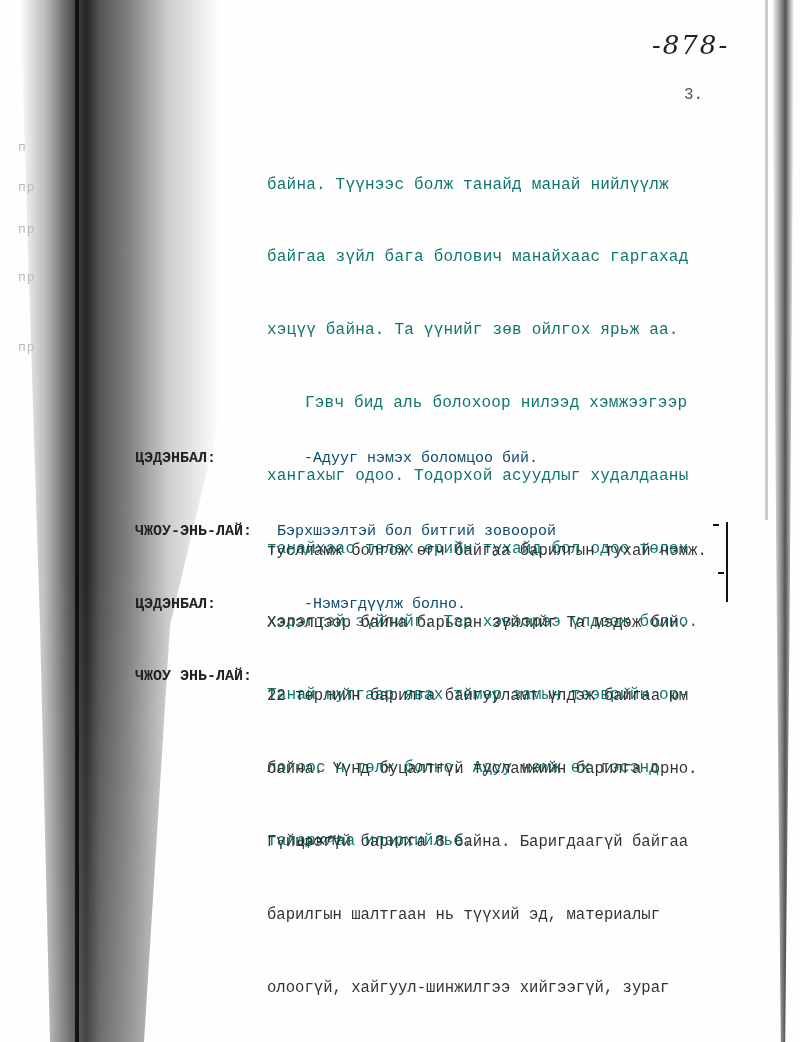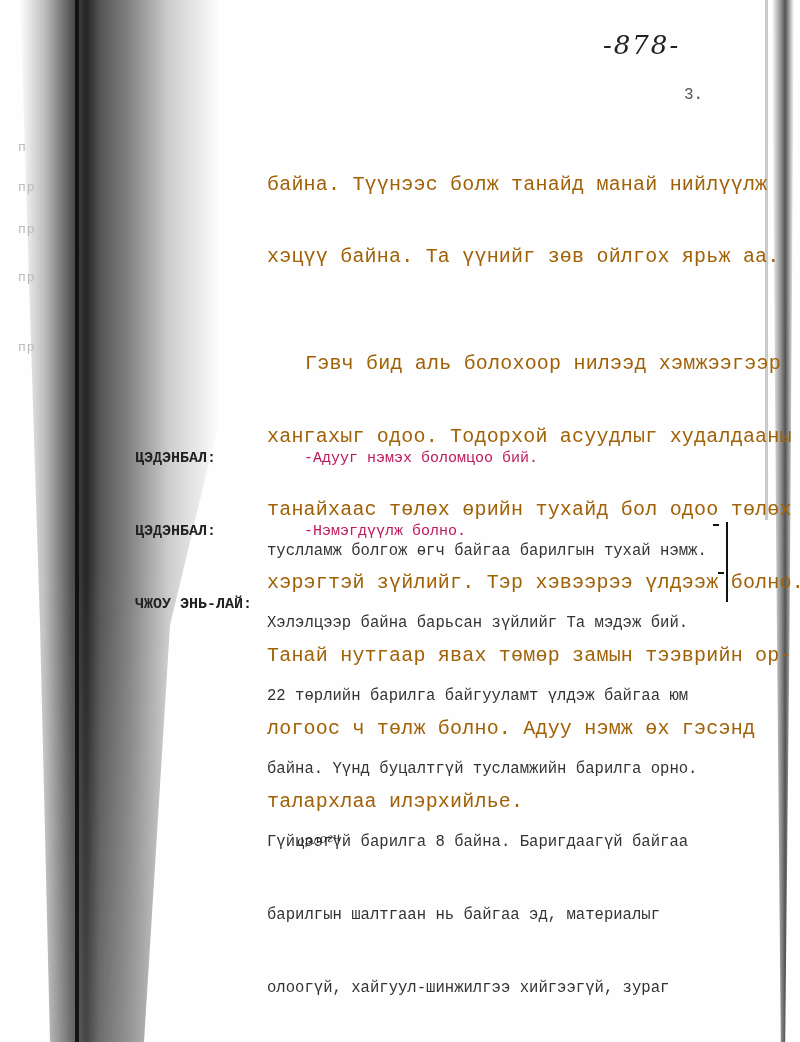--- a/index.html
+++ b/index.html
@@ -35,43 +35,43 @@
       clip-path: polygon(0 0, 100% 0, 80% 60%, 60% 100%, 40% 100%, 20% 55%);
     }
     .shadow-right-thin {
       position: absolute; top: 0; right: 32px; width: 3px; height: 520px;
       background: rgba(150,150,150,0.5);
     }
     .faint-left {
       position: absolute; left: 18px; font-size: 13px; color: #bbb; letter-spacing: 1px;
     }
     .folio {
-      position: absolute; top: 30px; left: 603px;
+      position: absolute; top: 30px; left: 652px;
       font-family: "DejaVu Serif", serif; font-style: italic;
       font-size: 26px; color: #222; letter-spacing: 2px;
     }
     .pagenum {
       position: absolute; top: 86px; left: 684px; font-size: 16px; color: #555;
     }
     .text {
       position: absolute; left: 267px; top: 124px; width: 480px;
-      font-size: 20px; line-height: 24.3px; color: #a16207;
+      font-size: 16px; line-height: 24.3px; color: #0f766e;
       white-space: pre; letter-spacing: 0.2px;
     }
     .line { display: block; height: 24.3px; }
-    .indent { padding-left: 38px; margin-top: 34px; }
+    .indent { padding-left: 38px; }
     .speakers {
       position: absolute; left: 135px; top: 399px; width: 600px;
       font-size: 15px; line-height: 24.2px; color: #333; white-space: pre;
     }
     .speaker-row { display: flex; height: 24.2px; }
     .speaker-name { font-weight: bold; color: #222; }
     .speaker-name.s1 { width: 133px; }
     .speaker-name.s2 { width: 133px; }
-    .speaker-line { color: #be185d; }
+    .speaker-line { color: #0c4a6e; }
     .cont {
       position: absolute; left: 267px; top: 490px; width: 480px;
       font-size: 15.6px; line-height: 24.3px; color: #333; white-space: pre;
     }
     .margin-bar {
       position: absolute; left: 726px; top: 522px; width: 2px; height: 80px; background: #111;
     }
     .margin-tick { position: absolute; width: 6px; height: 1.5px; background: #111; }
     .handwritten {
       position: absolute; left: 297px; top: 832px;
@@ -92,51 +92,56 @@
   <span class="faint-left" style="top:180px">пр</span>
   <span class="faint-left" style="top:222px">пр</span>
   <span class="faint-left" style="top:270px">пр</span>
   <span class="faint-left" style="top:340px">пр</span>
 
   <div class="folio">-878-</div>
   <div class="pagenum">3.</div>
 
   <div class="text">
     <span class="line">байна. Түүнээс болж танайд манай нийлүүлж</span>
+    <span class="line">байгаа зүйл бага болович манайхаас гаргахад</span>
     <span class="line">хэцүү байна. Та үүнийг зөв ойлгох ярьж аа.</span>
     <span class="line indent">Гэвч бид аль болохоор нилээд хэмжээгээр</span>
     <span class="line">хангахыг одоо. Тодорхой асуудлыг худалдааны</span>
     <span class="line">танайхаас төлөх өрийн тухайд бол одоо төлөх</span>
     <span class="line">хэрэгтэй зүйлийг. Тэр хэвээрээ үлдээж болно.</span>
     <span class="line">Танай нутгаар явах төмөр замын тээврийн ор-</span>
     <span class="line">логоос ч төлж болно. Адуу нэмж өх гэсэнд</span>
     <span class="line">талархлаа илэрхийлье.</span>
   </div>
 
   <div class="speakers">
     <div class="speaker-row">
       <span class="speaker-name s1">ЦЭДЭНБАЛ:</span>
       <span class="speaker-line">    -Адууг нэмэх боломцоо бий.</span>
     </div>
     <div class="speaker-row">
+      <span class="speaker-name s2">ЧЖОУ-ЭНЬ-ЛАЙ:</span>
+      <span class="speaker-line"> Бэрхшээлтэй бол битгий зовоорой</span>
+    </div>
+    <div class="speaker-row">
       <span class="speaker-name s1">ЦЭДЭНБАЛ:</span>
       <span class="speaker-line">    -Нэмэгдүүлж болно.</span>
     </div>
     <div class="speaker-row">
       <span class="speaker-name s2">ЧЖОУ ЭНЬ-ЛАЙ:</span>
     </div>
   </div>
 
   <div class="cont">
     <span class="line">туслламж болгож өгч байгаа барилгын тухай нэмж.</span>
     <span class="line">Хэлэлцээр байна барьсан зүйлийг Та мэдэж бий.</span>
     <span class="line">22 төрлийн барилга байгууламт үлдэж байгаа юм</span>
     <span class="line">байна. Үүнд буцалтгүй тусламжийн барилга орно.</span>
     <span class="line">Гүйцээгүй барилга 8 байна. Баригдаагүй байгаа</span>
-    <span class="line">барилгын шалтгаан нь байгаа эд, материалыг</span>
+    <span class="line">барилгын шалтгаан нь түүхий эд, материалыг</span>
     <span class="line">олоогүй, хайгуул-шинжилгээ хийгээгүй, зураг</span>
     
     
     
     
     
     
     
     
     

